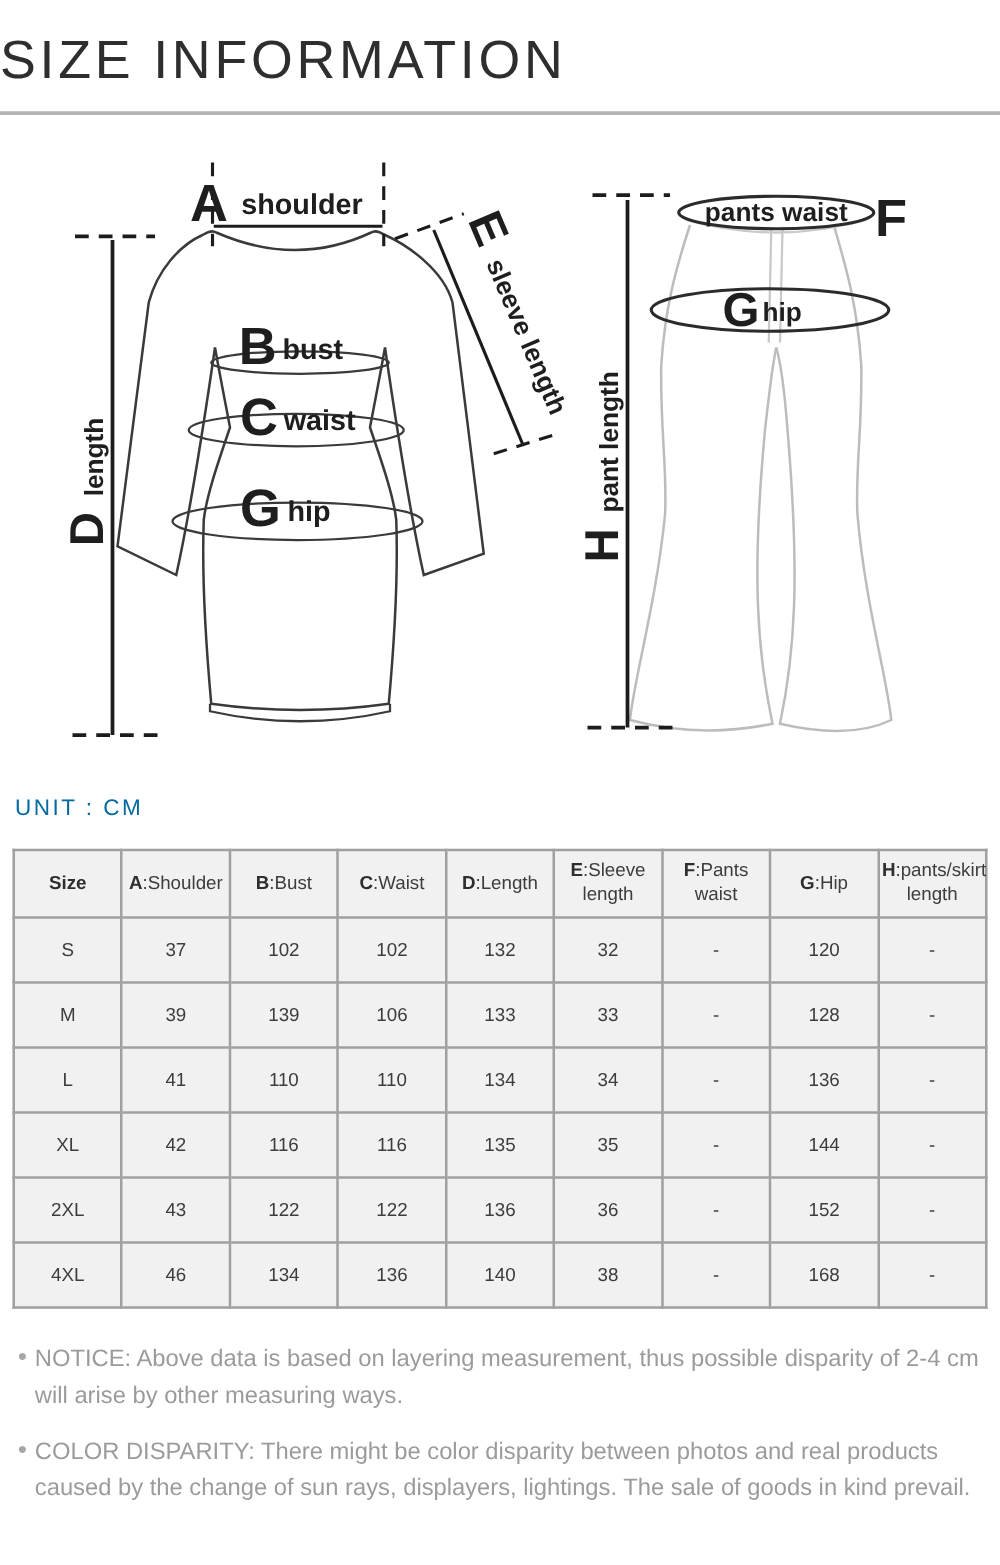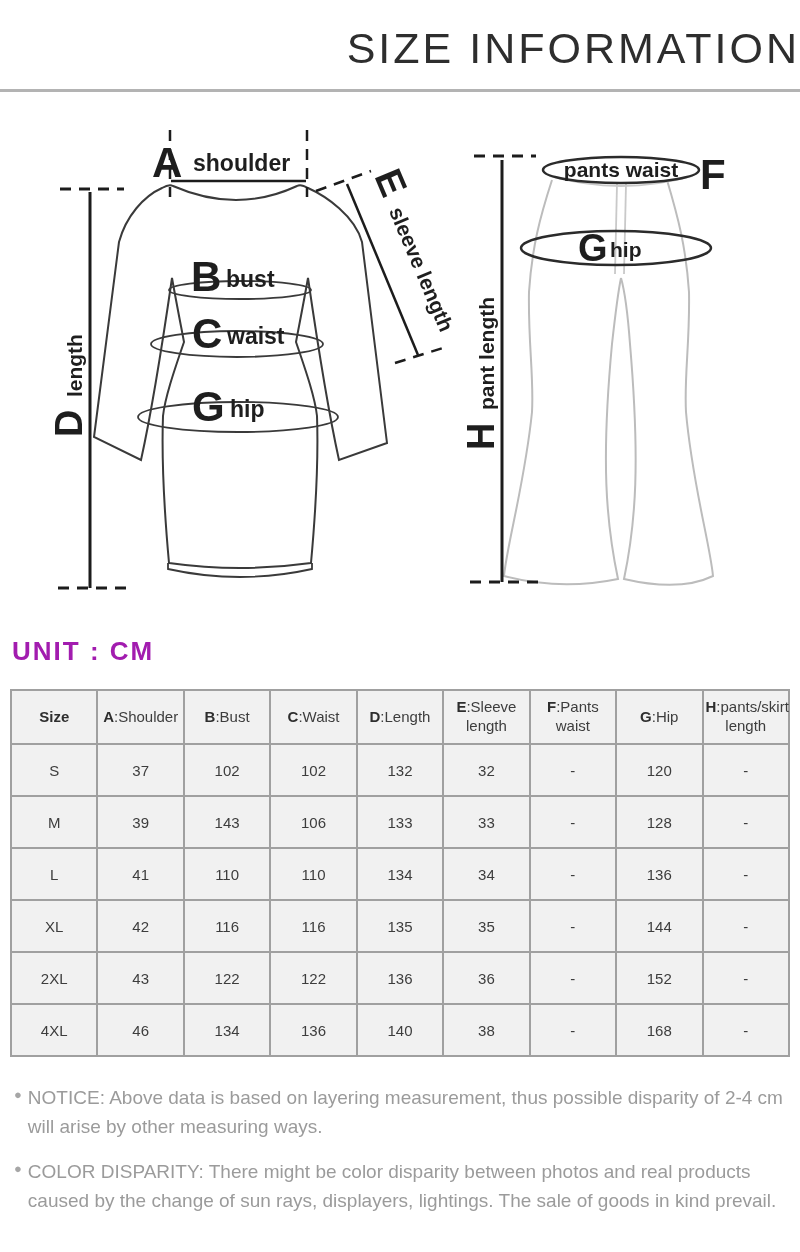--- a/index.html
+++ b/index.html
@@ -1,43 +1,42 @@
 <!DOCTYPE html>
 <html><head>
 <meta charset="utf-8">
 <style>
   * { margin:0; padding:0; box-sizing:border-box; }
   html,body { width:800px; background:#ffffff; font-family:"Liberation Sans", sans-serif; }
   body { height:1252px; position:relative; overflow:hidden; }
 
   .page-title{
-    text-align:right; font-size:43px; font-weight:100; letter-spacing:3px;
+    text-align:left; font-size:43px; font-weight:100; letter-spacing:3px;
     color:#2e2e2e; padding-top:24px; height:89px;
   }
   .title-divider{ height:3px; background:#b3b3b3; width:100%; }
 
   .diagram-svg{ display:block; width:800px; height:538px; }
   svg text{ font-family:"Liberation Sans", sans-serif; fill:#1e1e1e; }
   .svg-big{ font-size:42px; font-weight:bold; }
   .svg-big-sm{ font-size:38px; font-weight:bold; }
   .svg-med{ font-size:23px; font-weight:bold; }
   .svg-med-sm{ font-size:21px; font-weight:bold; }
   .ink{ stroke:#3a3a3a; stroke-width:2; fill:none; }
   .ink-thin{ stroke:#3a3a3a; stroke-width:1.8; fill:none; }
   .measure{ stroke:#1c1c1c; stroke-width:3; fill:none; }
   .measure-md{ stroke:#1c1c1c; stroke-width:2.5; fill:none; }
   .dash{ stroke-dasharray:11 8; }
   .pants-line{ stroke:#bcbcbc; stroke-width:2; fill:none; }
   .pants-light{ stroke:#c9c9c9; stroke-width:1.8; fill:none; }
   .ellipse-bold{ stroke:#2b2b2b; stroke-width:2.5; fill:none; }
 
   .unit-label{
-    font-size:26px; color:#a21caf; letter-spacing:2px;
+    font-size:18px; color:#0369a1; letter-spacing:2px;
     padding:6px 0 10px 12px;
-    font-weight:bold;
   }
 
   table.size-table{
     width:780px; margin:12px auto; border-collapse:collapse; table-layout:fixed;
     background:#f1f1f1;
   }
   .size-table th, .size-table td{
     border:2px solid #a0a0a0; background:#f1f1f1; text-align:center;
     color:#3d3d3d; vertical-align:middle; padding:2px;
   }
@@ -190,21 +189,21 @@
         <td>102</td>
         <td>132</td>
         <td>32</td>
         <td>-</td>
         <td>120</td>
         <td>-</td>
       </tr>
       <tr>
         <td>M</td>
         <td>39</td>
-        <td>143</td>
+        <td>139</td>
         <td>106</td>
         <td>133</td>
         <td>33</td>
         <td>-</td>
         <td>128</td>
         <td>-</td>
       </tr>
       <tr>
         <td>L</td>
         <td>41</td>

